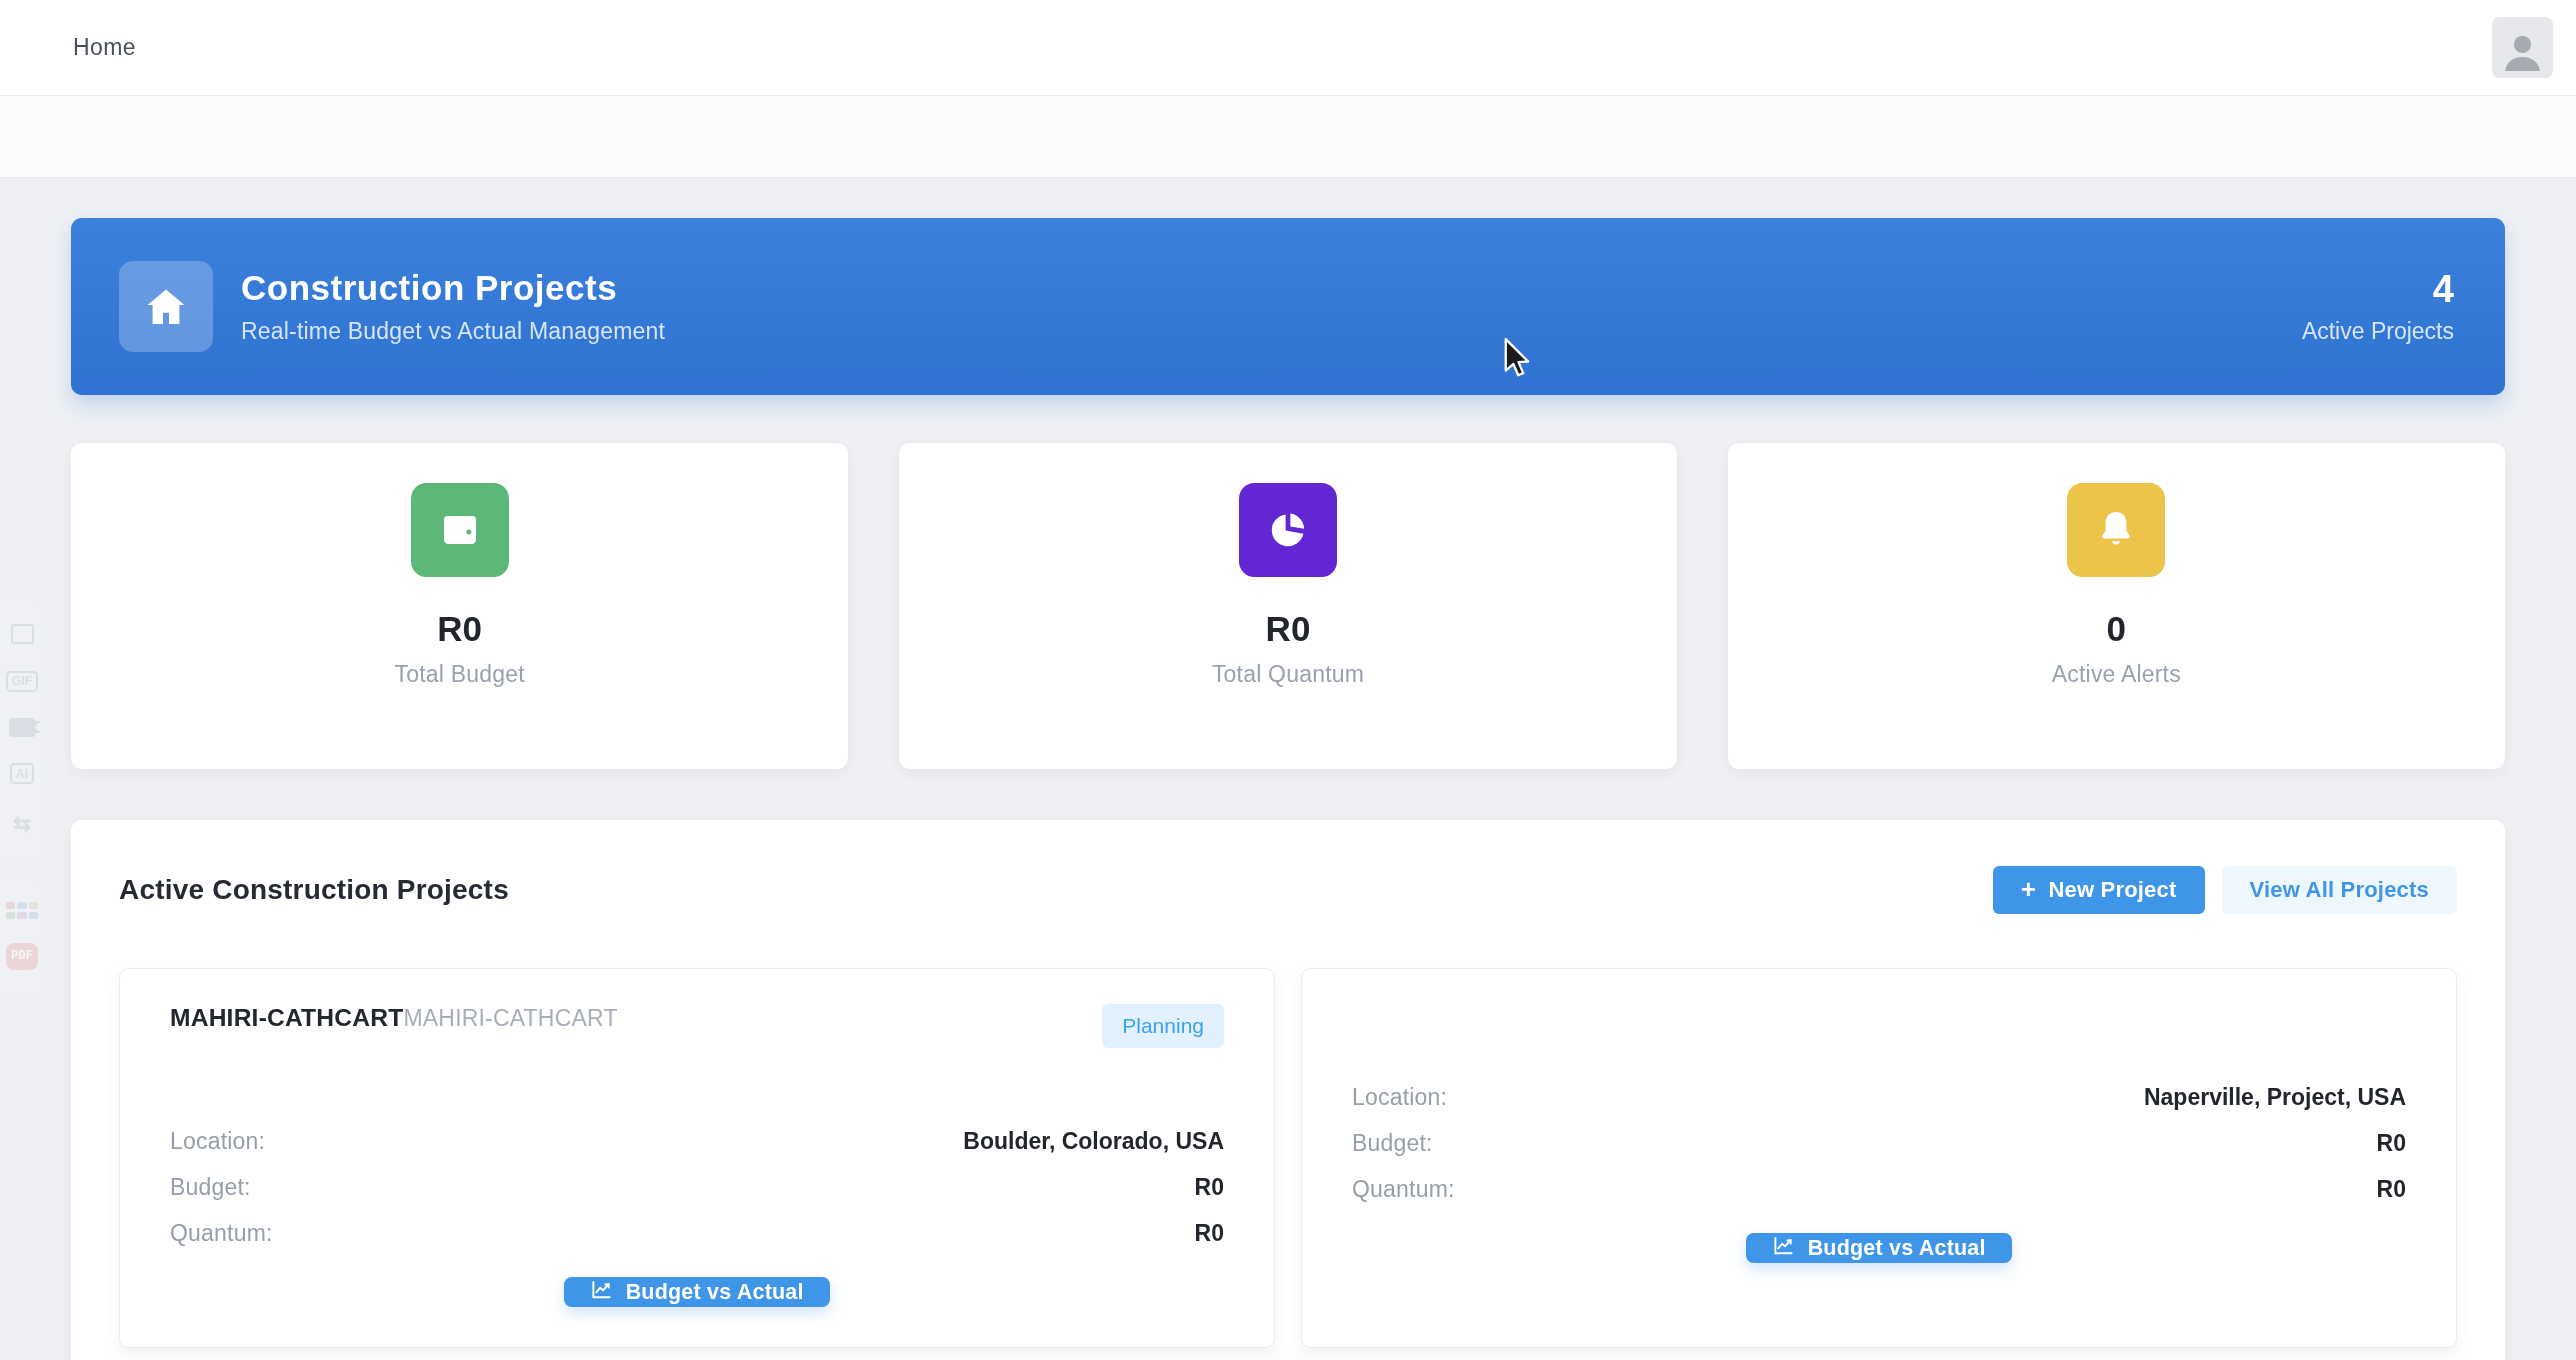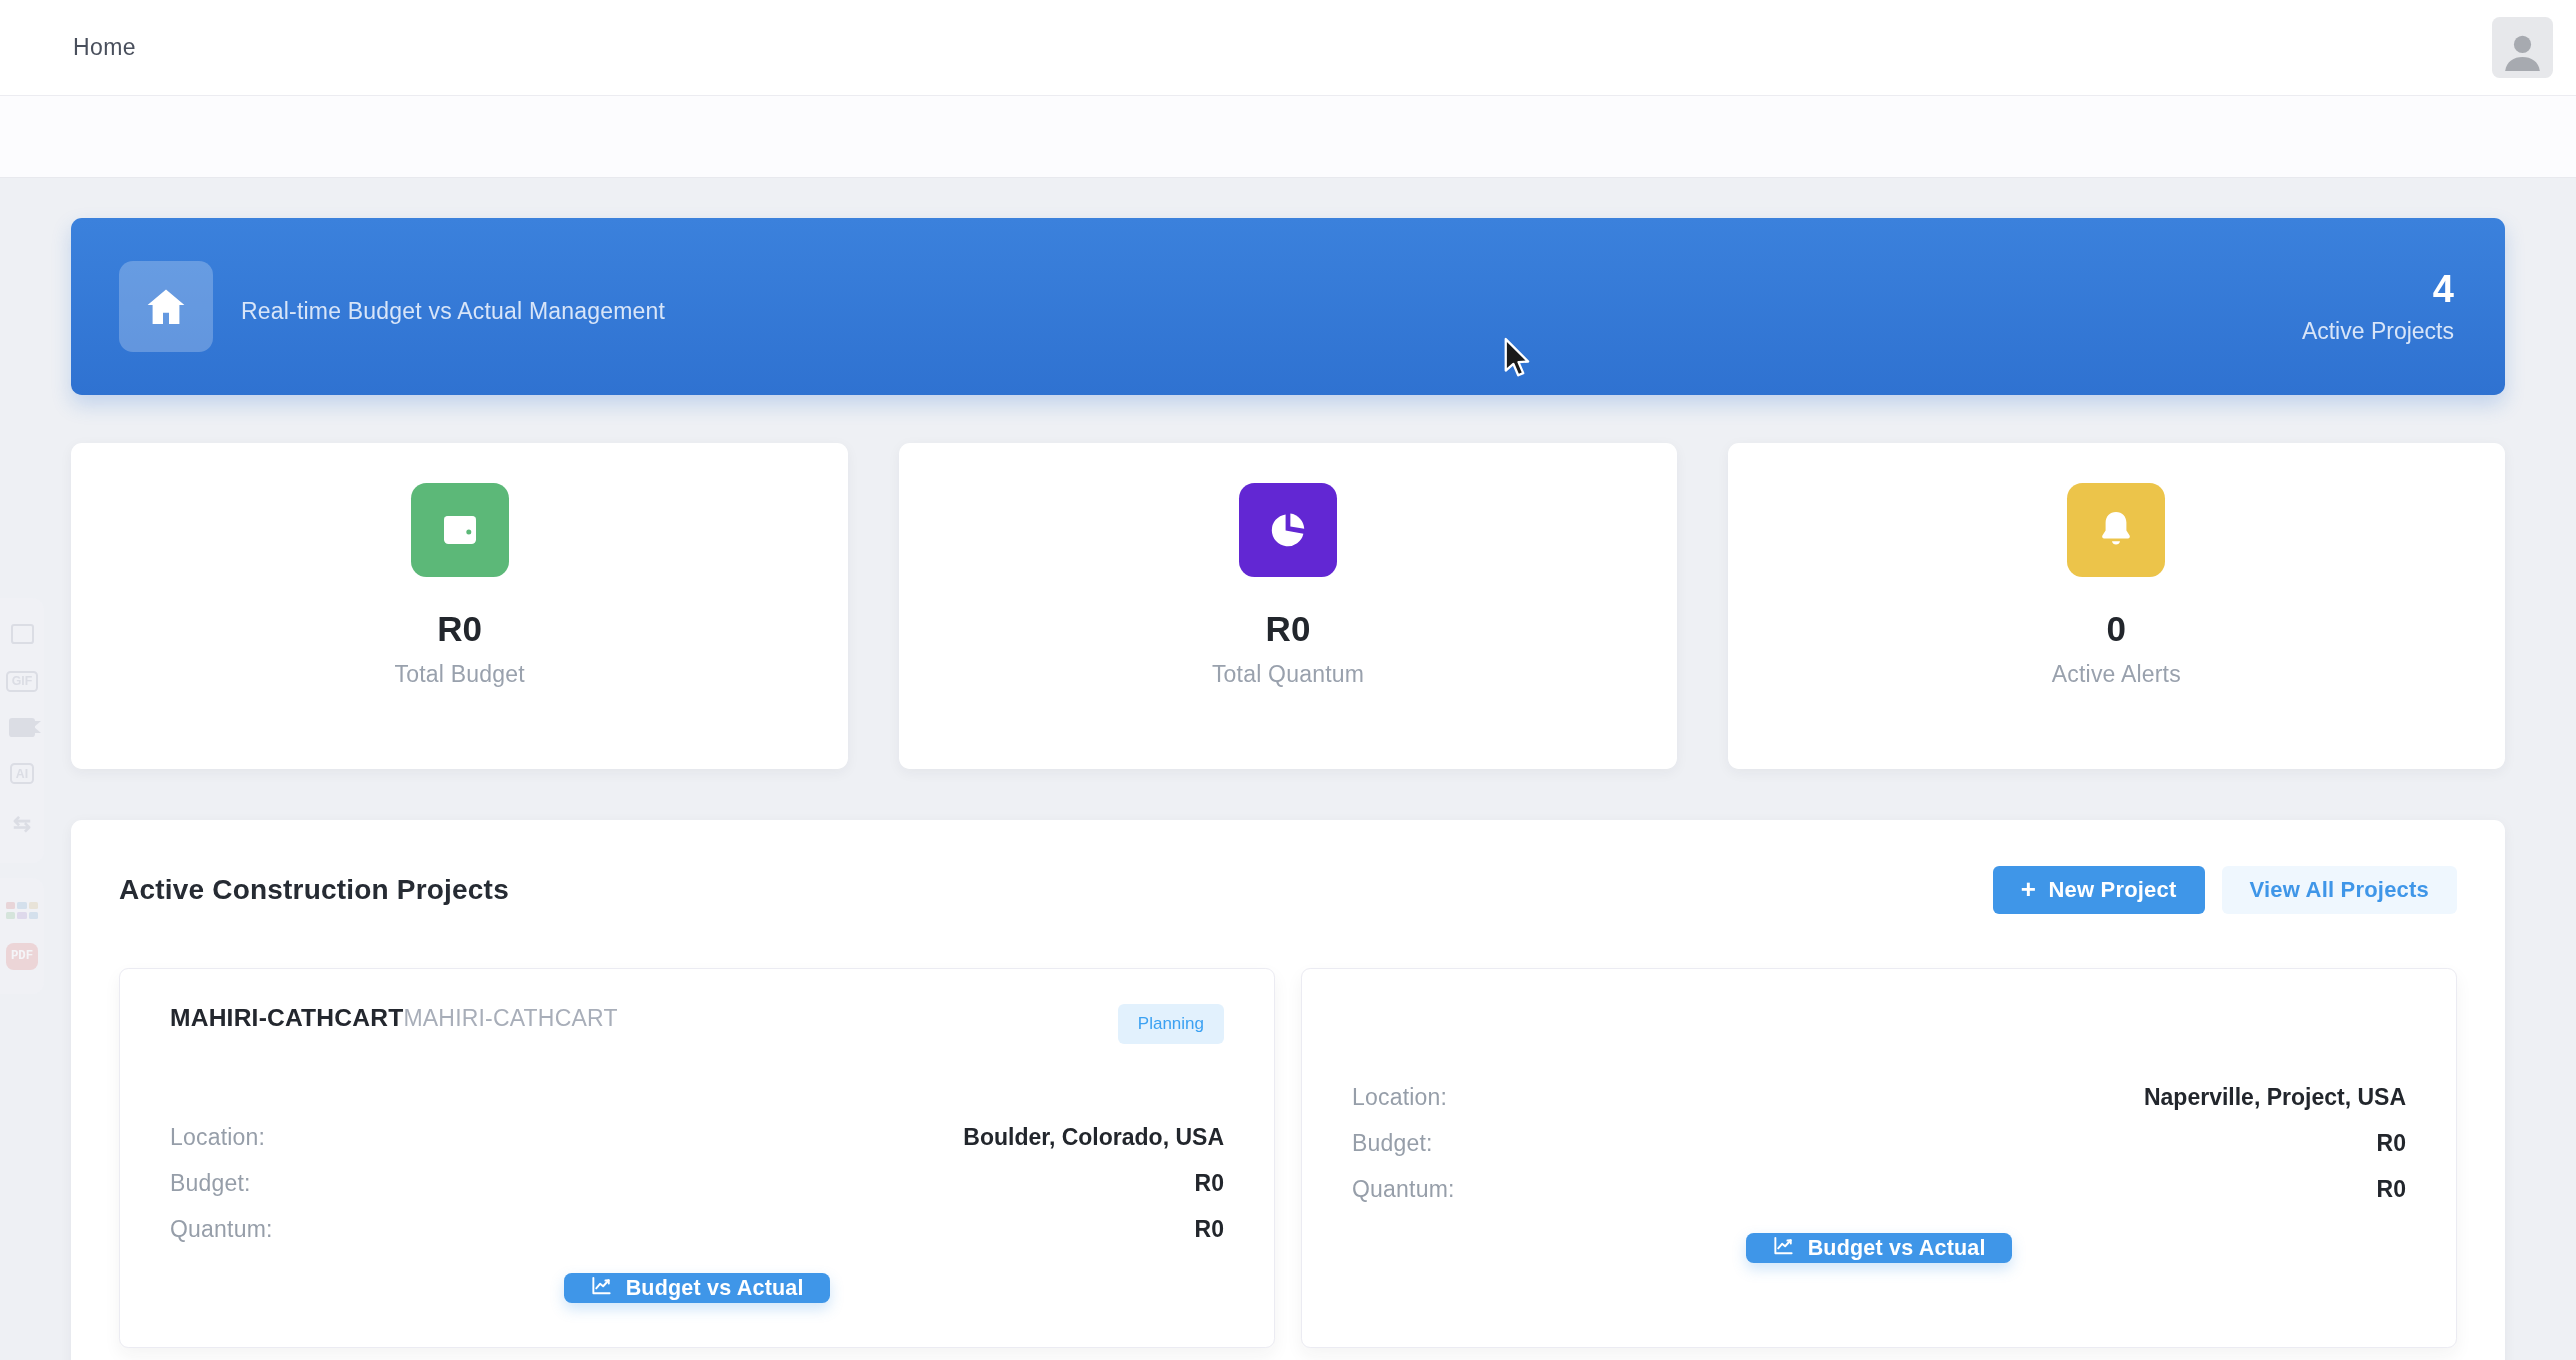--- a/index.html
+++ b/index.html
@@ -85,21 +85,21 @@
   .cards-row { display: grid; grid-template-columns: 1fr 1fr; gap: 26px; margin-top: 54px; }
   .project-card {
     background: #ffffff; border: 0.8px solid #EBEBF2; border-radius: 9.2px;
     box-shadow: 0 7.7px 17px rgba(30,35,45,.05);
     padding: 35px 50px 38px; height: 380px;
   }
   .card-head { display: flex; align-items: flex-start; justify-content: space-between; }
   .project-name { font-size: 24.6px; font-weight: bold; color: #23272E; letter-spacing: 0.2px; }
   .project-code { font-size: 23px; color: #A8AEB9; letter-spacing: 0.2px; }
   .badge {
-    background: #E2F1FD; color: #3BA1F2; font-size: 17px; font-weight: 500;
+    background: #E2F1FD; color: #3BA1F2; font-size: 21px; font-weight: 500;
     border-radius: 6.1px; padding: 10px 20px; white-space: nowrap;
   }
   .card-rows { margin-top: 80px; }
   .card-row { display: flex; justify-content: space-between; margin-bottom: 20px; height: 26px; }
   .row-label { font-size: 23px; color: #969EA9; letter-spacing: 0.2px; }
   .row-value { font-size: 23px; font-weight: bold; color: #22262C; }
   .card-action-wrap { display: flex; justify-content: center; margin-top: 31px; }
   .card-btn { height: 30px; border-radius: 7.7px; padding: 0 26px; font-size: 21.5px;
               box-shadow: 0 6.1px 14px rgba(63,150,232,.25); }
   .card-btn svg { width: 23px; height: 23px; }
@@ -145,20 +145,21 @@
 <main class="content">
 
   <section class="banner">
     <div class="banner-left">
       <div class="banner-tile">
         <svg viewBox="0 0 24 24" fill="#ffffff">
           <path d="M12 3.2 2.8 11h2.5v9.5h5.2v-5.6h3v5.6h5.2V11h2.5z"></path>
         </svg>
       </div>
       <div>
+        <div class="banner-title">Construction Projects</div>
         <div class="banner-sub">Real-time Budget vs Actual Management</div>
       </div>
     </div>
     <div class="banner-right">
       <div class="banner-count">4</div>
       <div class="banner-count-label">Active Projects</div>
     </div>
   </section>
 
   <section class="stats">

